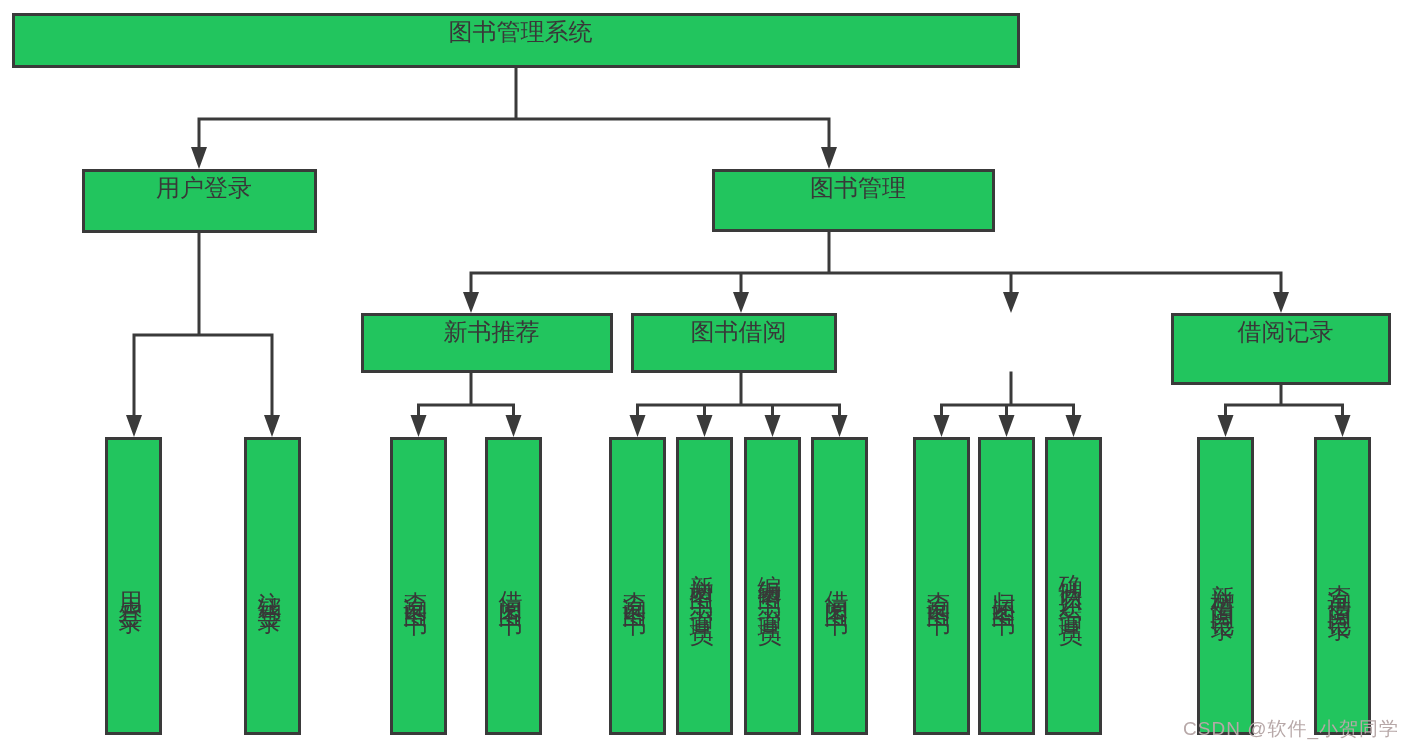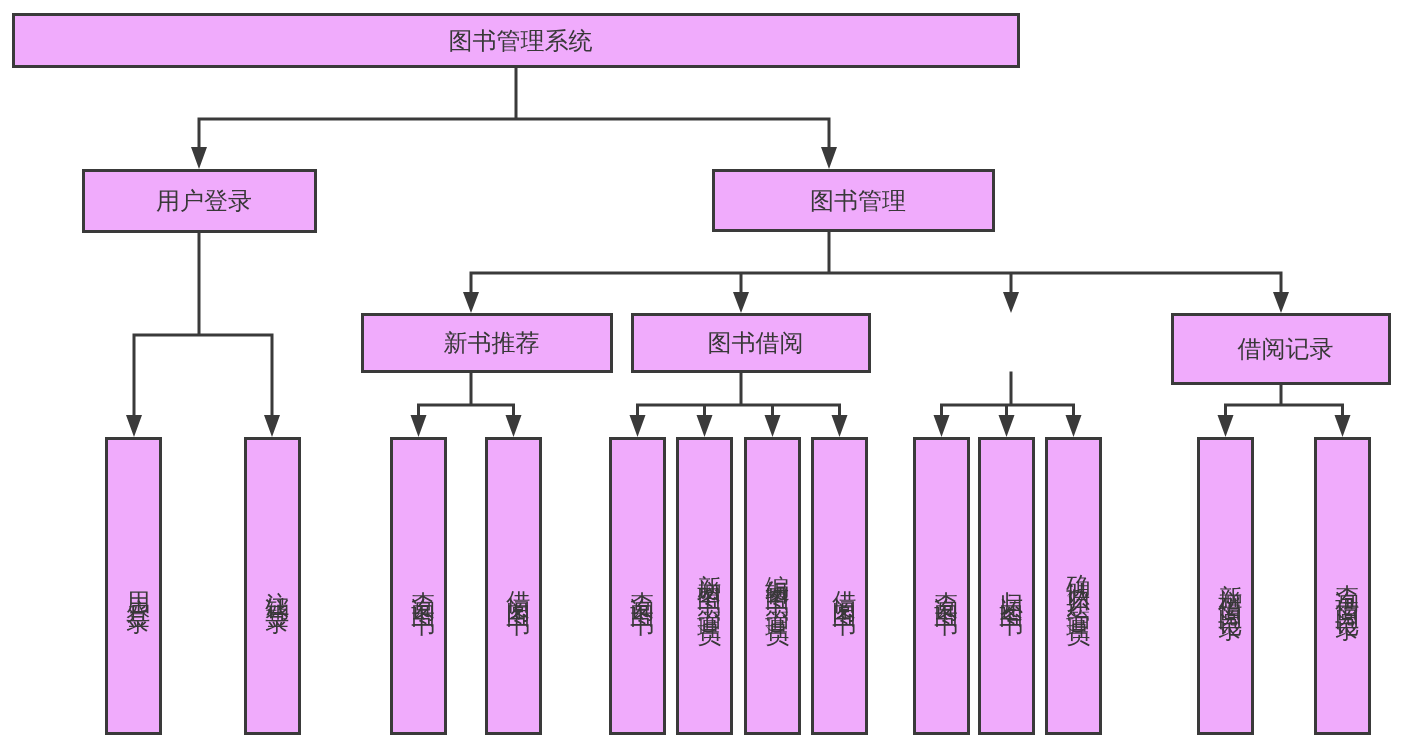--- a/index.html
+++ b/index.html
@@ -10,23 +10,23 @@
     font-family:"Liberation Sans", sans-serif;
     overflow:hidden;
   }
   .connectors{position:absolute;left:0;top:0;}
   .ln{fill:none;stroke:#3a3a3a;stroke-width:3;stroke-linecap:square;}
   .ar{fill:#3a3a3a;stroke:none;}
   .node{
     position:absolute;
     box-sizing:border-box;
     border:3px solid #3a3a3a;
-    background:#f0abfc;
+    background:#22c55e;
     display:flex;
-    align-items:center;
+    align-items:flex-start;
     justify-content:center;
     color:#383838;
     font-size:24px;
     padding-left:9px;
   }
   .node .lbl{white-space:nowrap;}
   .vert{
     writing-mode:vertical-lr;
     text-orientation:mixed;
     letter-spacing:7px;
@@ -91,21 +91,21 @@
   <div class="node" style="left:82px;top:169px;width:235px;height:64px">
     <span class="lbl">用户登录</span>
   </div>
   <div class="node" style="left:712px;top:169px;width:283px;height:63px">
     <span class="lbl">图书管理</span>
   </div>
 
   <div class="node" style="left:361px;top:313px;width:252px;height:60px">
     <span class="lbl">新书推荐</span>
   </div>
-  <div class="node" style="left:631px;top:313px;width:240px;height:60px">
+  <div class="node" style="left:631px;top:313px;width:206px;height:60px">
     <span class="lbl">图书借阅</span>
   </div>
   <div class="node" style="left:1171px;top:313px;width:220px;height:72px">
     <span class="lbl">借阅记录</span>
   </div>
 
   <div class="node vert" style="left:105px;top:437px;width:57px;height:298px">
     <span class="lbl">用户登录</span>
   </div>
   <div class="node vert" style="left:244px;top:437px;width:57px;height:298px">
@@ -142,14 +142,15 @@
     <span class="lbl">确认归还（管理员）</span>
   </div>
 
   <div class="node vert" style="left:1197px;top:437px;width:57px;height:298px">
     <span class="lbl">新增借阅记录</span>
   </div>
   <div class="node vert" style="left:1314px;top:437px;width:57px;height:298px">
     <span class="lbl">查询借阅记录</span>
   </div>
 
+  <div class="watermark">CSDN @软件_小贺同学</div>
 
 </div>
 
 </body></html>

